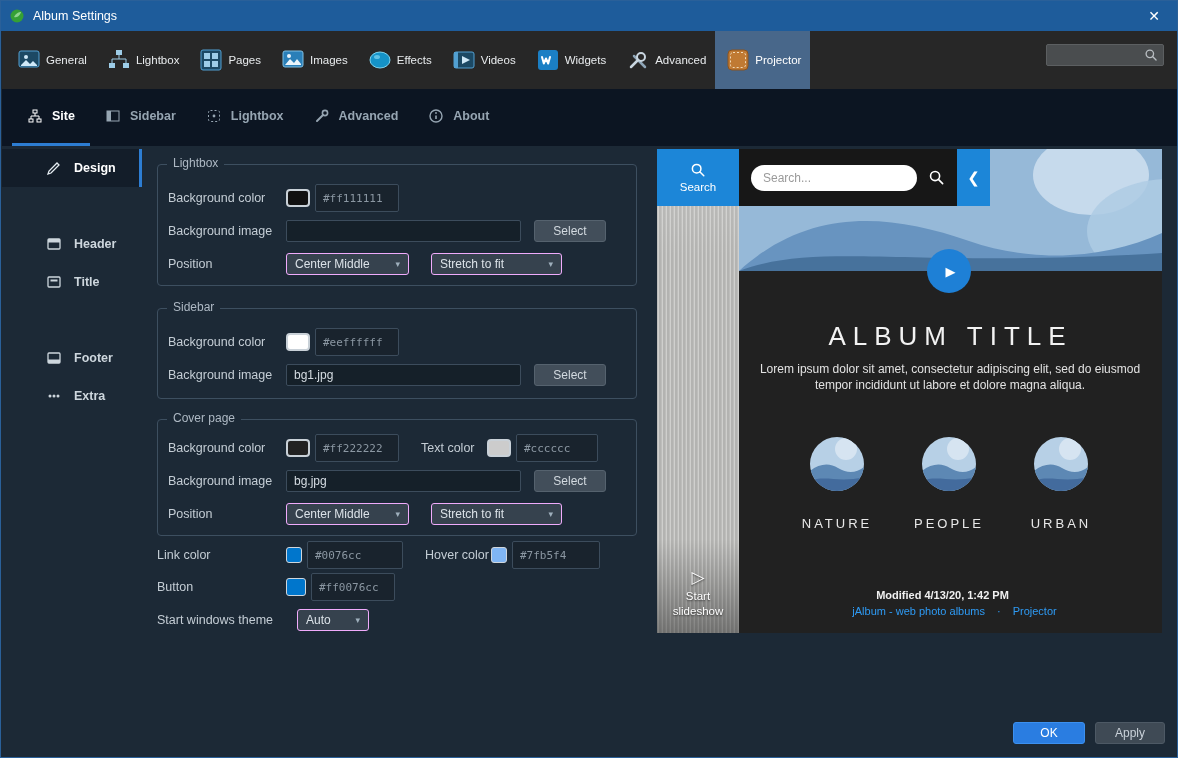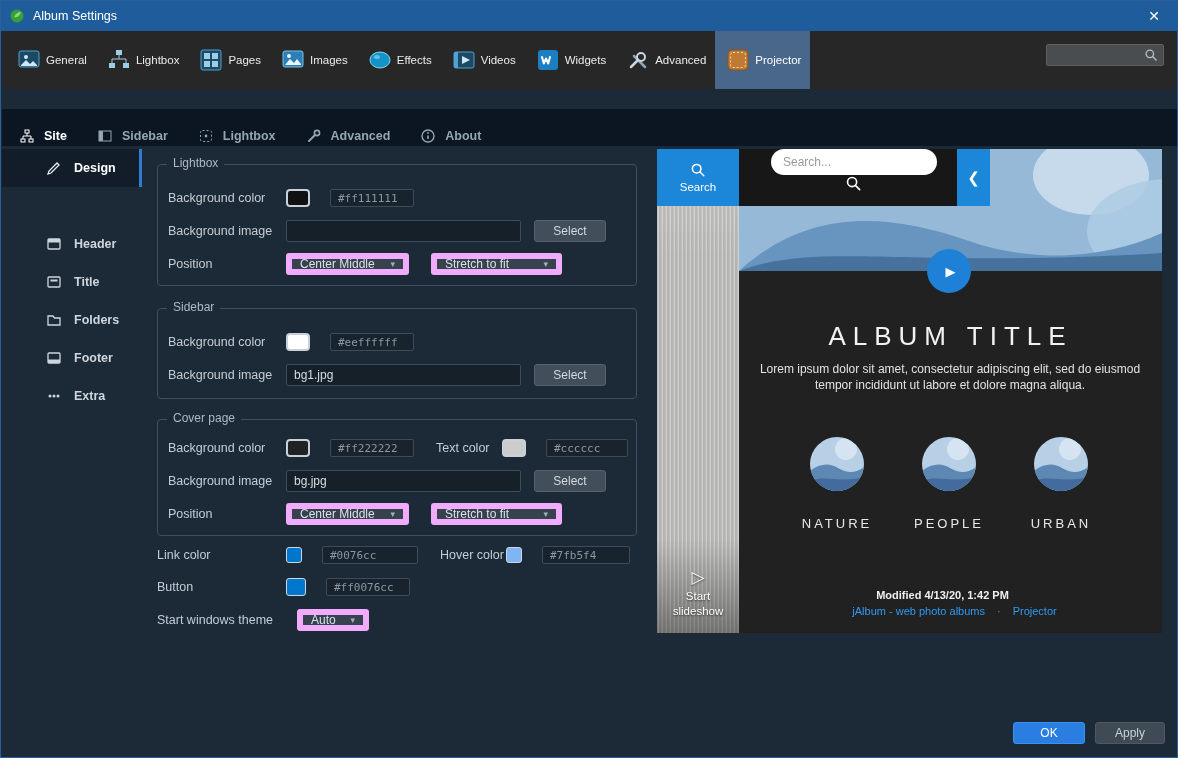--- a/index.html
+++ b/index.html
@@ -24,21 +24,21 @@
   .tb-label{ font-size:11.5px; color:#e8ebed; white-space:nowrap; }
   .tb-item.selected .tb-label{ color:#fff; }
   .tb-icon{ width:28px; height:26px; display:flex; align-items:center; justify-content:center; }
   .tb-search{ position:absolute; right:14px; top:13px; width:118px; height:22px;
     background:#4a4d4f; border:1px solid #5c5f61; border-radius:2px;
     display:flex; align-items:center; padding:0 5px; }
   .tb-search input{ flex:1; min-width:0; background:transparent; border:none; outline:none;
     color:#ddd; font-size:12px; }
   
   .tabbar{ position:absolute; left:1px; top:88px; width:1176px; height:57px; background:#0c1522;
-    display:flex; align-items:stretch; padding-left:2px;margin-top:20px; }
+    display:flex; align-items:stretch; padding-left:10px; }
   .tab{ display:flex; align-items:center; gap:9px; padding:0 15px; border-bottom:3px solid transparent;
     color:#96a5b2; font-size:12.5px; font-weight:700; }
   .tab.selected{ color:#fff; border-bottom-color:#2d7dd2; }
   
   .content{ position:absolute; left:1px; top:145px; width:1176px; height:612px; background:#1c2936; }
   
   .side-item{ position:absolute; left:0; width:140px; height:38px; display:flex; align-items:center;
     gap:12px; padding-left:44px; color:#cdd6dd; font-size:12.5px; font-weight:600; }
   .side-item.selected{ background:rgba(8,16,26,.45); color:#fff; }
   .side-item.selected::after{ content:""; position:absolute; right:0; top:0; bottom:0; width:3px; background:#2d7dd2; }
@@ -46,37 +46,37 @@
   .group{ position:absolute; border:1px solid #3d4f60; border-radius:4px; }
   .group-title{ position:absolute; top:-9px; left:9px; background:#1c2936; padding:0 6px;
     color:#aeb9c4; font-size:12px; }
   .row{ position:absolute; height:22px; display:flex; align-items:center; }
   .lbl{ color:#c4cdd5; font-size:12.5px; flex:none; }
   .lbl-col{ width:118px; }
   .lbl-col2{ width:129px; }
   .swatch{ width:24px; height:18px; border:2px solid #c9d1d8; border-radius:4px; flex:none; }
   .swatch-sm{ width:16px; height:16px; border:1px solid #cfd6dc; border-radius:3px; flex:none; }
   .swatch-md{ width:20px; height:18px; border:1px solid #cfd6dc; border-radius:3px; flex:none; }
-  .hex{ height:18px; background:#19232d; border:1px solid #3c4c5c; border-radius:2px;
+  .hex{ height:28px; background:#19232d; border:1px solid #3c4c5c; border-radius:2px;
     color:#8b97a2; font-family:"DejaVu Sans Mono", monospace; font-size:11px; padding:0 7px;
-    margin-left:20px; outline:none; flex:none; }
+    margin-left:5px; outline:none; flex:none; }
   .tfield{ height:22px; background:#152029; border:1px solid #3c4c5c; border-radius:2px;
     color:#d6dde3; font-size:12px; padding:0 7px; outline:none; flex:none; }
   .btn{ height:22px; width:72px; background:#424e5a; border:1px solid #55626e; border-radius:3px;
     color:#d3dae0; font-size:12px; display:flex; align-items:center; justify-content:center; flex:none; }
-  .dd{ height:22px; background:#36424e; border:6px solid #f0abfc; border-radius:3px;
+  .dd{ height:22px; background:#36424e; border:1px solid #f0abfc; border-radius:3px;
     color:#dbe2e8; font-size:12px; display:flex; align-items:center; padding:0 8px; flex:none; }
   .dd .dd-arrow{ margin-left:auto; color:#9fb0bd; font-size:9px; padding-left:8px; }
   
   .preview{ position:absolute; left:655px; top:3px; width:505px; height:484px; background:#212121; overflow:hidden; }
   .pv-wave{ position:absolute; left:82px; top:0; width:423px; height:122px; z-index:1; }
   .pv-search-tab{ position:absolute; left:0; top:0; width:82px; height:57px; background:#1c86d8; z-index:3;
     display:flex; flex-direction:column; align-items:center; justify-content:center; gap:3px; color:#fff; font-size:11.5px; }
   .pv-strip{ position:absolute; left:82px; top:0; width:218px; height:57px; background:#171717; z-index:2;
-    display:flex; align-items:center;flex-direction:column; }
+    display:flex; align-items:center; }
   .pv-strip input{ margin-left:12px; width:166px; height:26px; border:none; border-radius:13px;
     background:#fff; padding:0 12px; font-size:12px; color:#333; outline:none; }
   .pv-strip input::placeholder{ color:#9a9a9a; }
   .pv-back{ position:absolute; left:300px; top:0; width:33px; height:57px; background:#1c86d8; z-index:3;
     display:flex; align-items:center; justify-content:center; color:#fff; font-size:15px; }
   .pv-side{ position:absolute; left:0; top:57px; width:82px; height:427px; z-index:2;
     background:
       linear-gradient(to bottom, rgba(255,255,255,.08), rgba(0,0,0,0) 12%, rgba(0,0,0,0) 78%, rgba(0,0,0,.38)),
       repeating-linear-gradient(90deg,#bdbdbb 0 1px,#cfcfcd 1px 2px,#b3b3b1 2px 4px);
   }
@@ -298,28 +298,20 @@
     </div>
     <div class="side-item" style="top:117px">
       <span style="display:flex">
           <svg width="16" height="16" viewBox="0 0 16 16">
             <rect x="2" y="3" width="12" height="10" rx="1" fill="none" stroke="#cdd6dd" stroke-width="1.3"></rect>
             <line x1="4.5" y1="6.5" x2="11.5" y2="6.5" stroke="#cdd6dd" stroke-width="2"></line>
           </svg>
         </span>
       <span>Title</span>
     </div>
-    <div class="side-item" style="top:155px">
-      <span style="display:flex">
-          <svg width="16" height="16" viewBox="0 0 16 16">
-            <path d="M2 4h5l1.5 2H14v7H2z" fill="none" stroke="#cdd6dd" stroke-width="1.3"></path>
-          </svg>
-        </span>
-      <span>Folders</span>
-    </div>
     <div class="side-item" style="top:193px">
       <span style="display:flex">
           <svg width="16" height="16" viewBox="0 0 16 16">
             <rect x="2" y="3" width="12" height="10" rx="1" fill="none" stroke="#cdd6dd" stroke-width="1.3"></rect>
             <rect x="2" y="9.5" width="12" height="3.5" fill="#cdd6dd"></rect>
           </svg>
         </span>
       <span>Footer</span>
     </div>
     <div class="side-item" style="top:231px">

